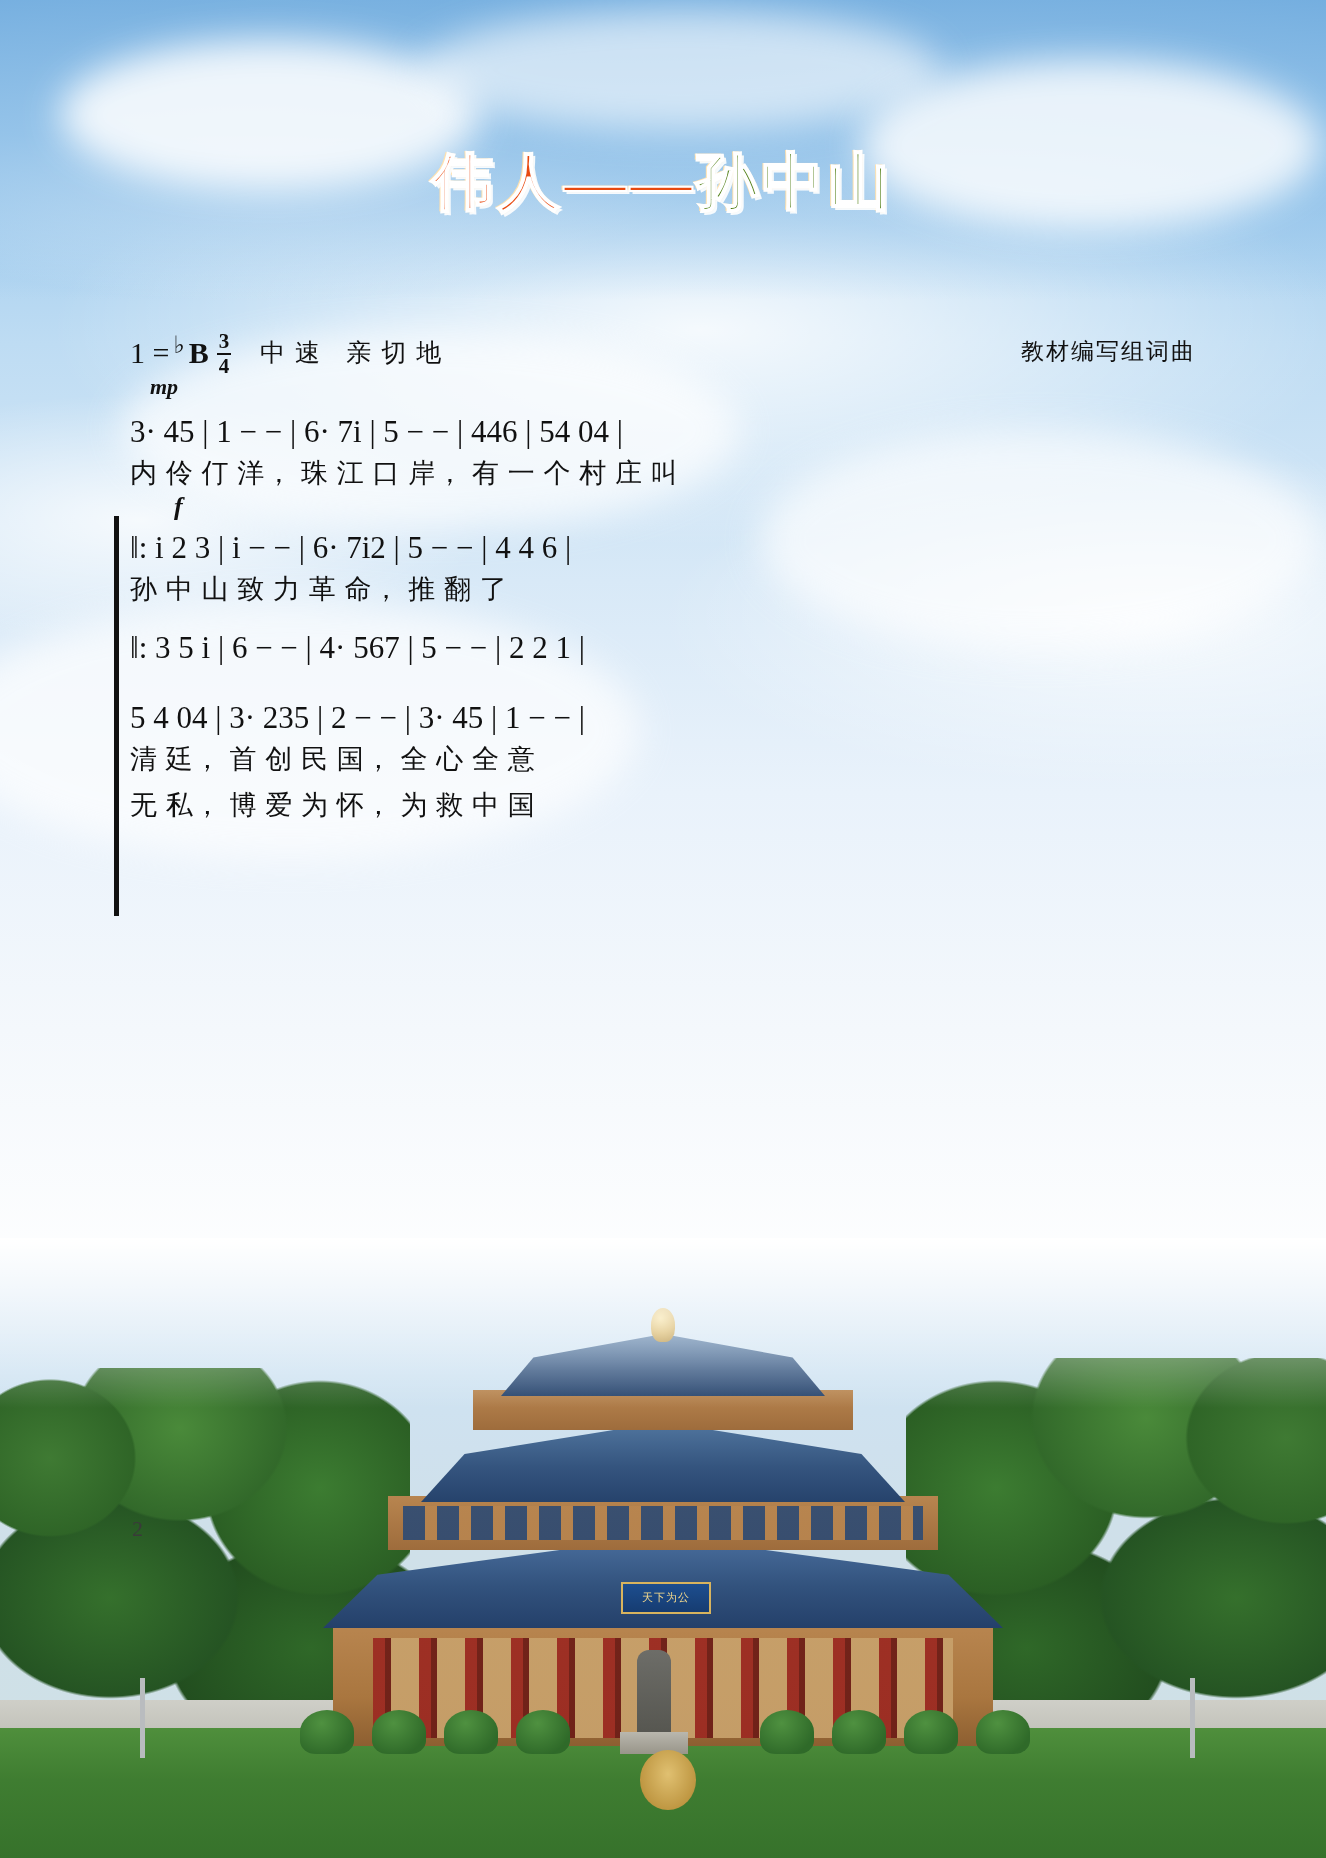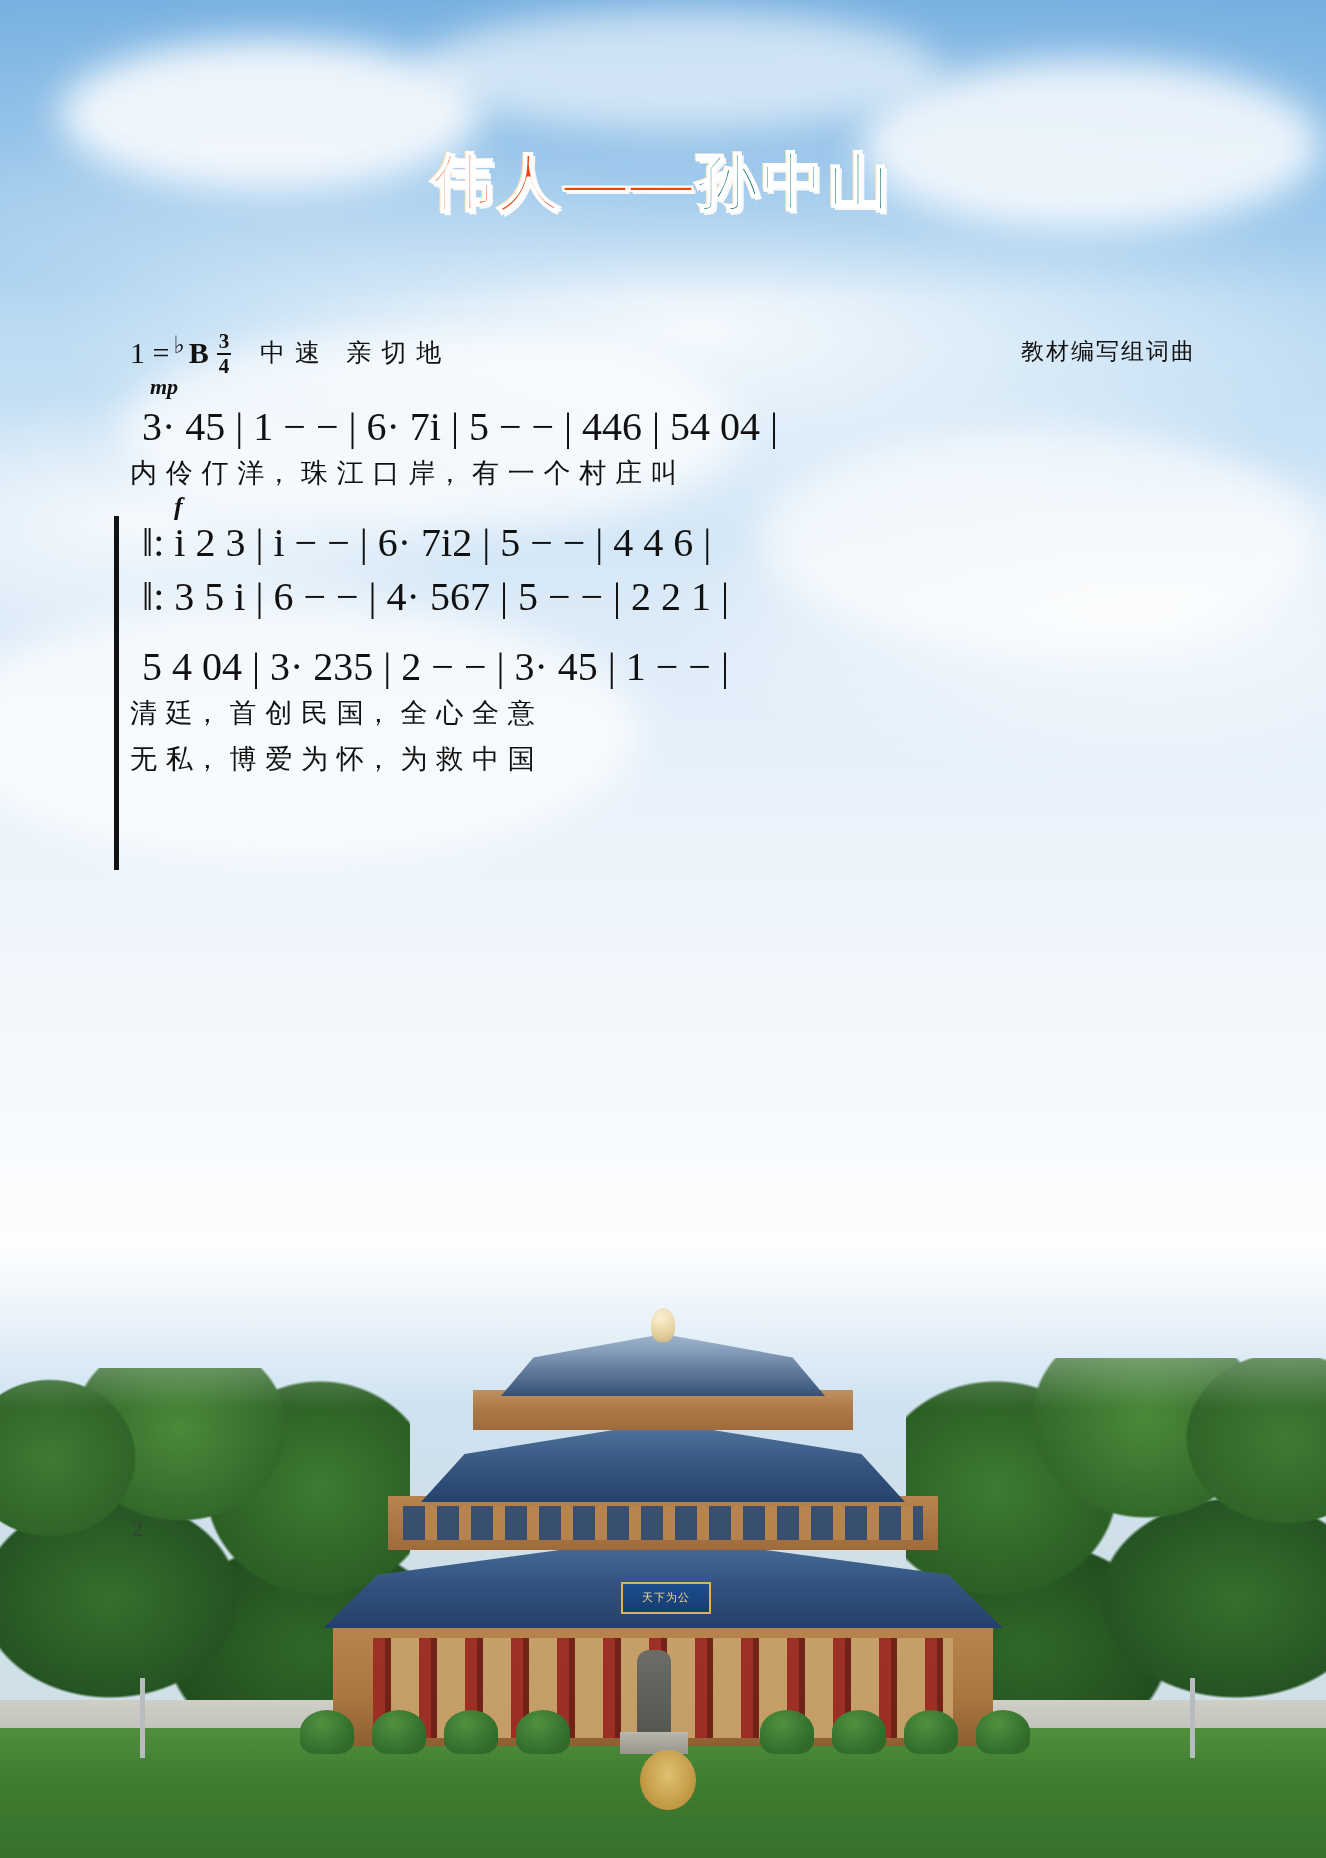--- a/index.html
+++ b/index.html
@@ -150,21 +150,21 @@
     position:absolute;left:0;top:140px;width:1326px;text-align:center;
     font-family:"Liberation Serif",serif;
     font-size:62px;font-weight:bold;letter-spacing:4px;
     color:#e8490f;
     text-shadow:
       0 0 2px #ffd9a0,
       3px 3px 0 rgba(255,255,255,.9),
       -2px -1px 0 #ffe2b0;
     -webkit-text-stroke:2px #ffffff;
   }
-  .title .blue{color:#0f766e;-webkit-text-stroke:2px #ffffff;}
+  .title .blue{color:#4d7c0f;-webkit-text-stroke:2px #ffffff;}
 
   
   .score{position:absolute;left:0;top:330px;width:1326px;color:#111;}
   .meta-row{position:relative;height:60px;margin:0 130px 0 130px;}
   .keysig{
     position:absolute;left:0;top:0;font-size:30px;font-family:"Liberation Serif",serif;
     display:flex;align-items:center;gap:4px;
   }
   .keysig .eq{font-size:30px;}
   .keysig .flat{font-size:24px;position:relative;top:-8px;}
@@ -174,22 +174,22 @@
   .frac .den{display:block;padding:1px 2px 0;}
   .tempo{position:absolute;left:130px;top:6px;font-size:25px;letter-spacing:10px;}
   .composer{position:absolute;right:0;top:6px;font-size:23px;letter-spacing:2px;}
 
   .sysblock{margin:0 130px;position:relative;}
   .dyn{font-style:italic;font-weight:bold;font-family:"Liberation Serif",serif;margin-left:28px;}
   .mp{position:absolute;left:-8px;top:-22px;font-size:22px;}
   .f{position:absolute;left:16px;top:-20px;font-size:26px;}
 
   .row{
-    display:flex;align-items:flex-end;font-size:40px;letter-spacing:0;
-    height:54px;white-space:nowrap;margin-left:12px;
+    display:flex;align-items:flex-end;font-size:31px;letter-spacing:0;
+    height:54px;white-space:nowrap;
   }
   .lyr{
     display:flex;font-size:27px;height:46px;align-items:center;letter-spacing:1px;
   }
   .brace{position:absolute;left:-16px;width:5px;background:#111;}
 
   .pagenum{
     position:absolute;left:132px;bottom:316px;font-size:22px;color:#3a3a3a;
   }
 </style>
@@ -272,20 +272,21 @@
     <div class="row">3· 45 | 1 − − | 6· 7i | 5 − − | 446 | 54 04 |</div>
     <div class="lyr">内 伶 仃 洋， 珠 江 口 岸， 有 一 个 村 庄 叫</div>
   </div>
 
 
 
   <div class="sysblock" style="margin-top:16px;">
     <span class="dyn f">f</span>
     <div class="brace" style="top:4px;height:230px;"></div>
     <div class="row">‖: i 2 3 | i − − | 6· 7i2 | 5 − − | 4 4 6 |</div>
+    <div class="lyr">孙 中 山 致 力 革 命， 推 翻 了</div>
     <div class="row">‖: 3 5 i | 6 − − | 4· 567 | 5 − − | 2 2 1 |</div>
   </div>
 
   <div class="sysblock" style="margin-top:16px;">
     <div class="brace" style="top:4px;height:230px;"></div>
     <div class="row">5 4 04 | 3· 235 | 2 − − | 3· 45 | 1 − − |</div>
     <div class="lyr">清 廷， 首 创 民 国， 全 心 全 意</div>
     <div class="lyr">无 私， 博 爱 为 怀， 为 救 中 国</div>
   </div>
 

